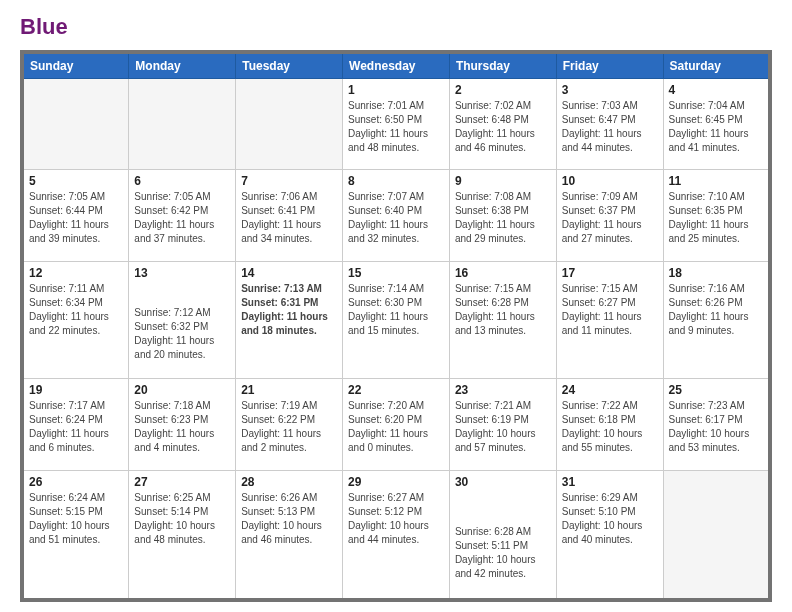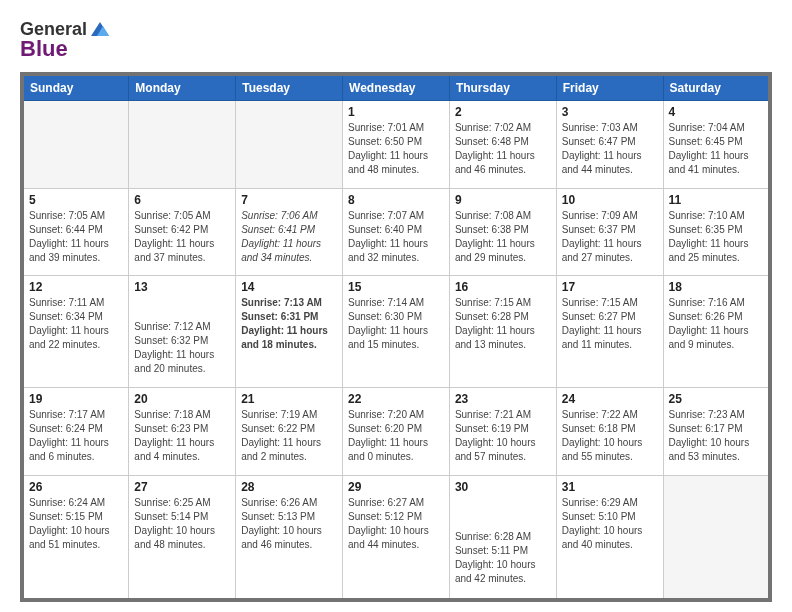--- a/index.html
+++ b/index.html
@@ -97,27 +97,20 @@
       border-collapse: collapse;
     }
   </style>
 </head>
 <body>
 
 <div class="page">
   <div class="header">
     <div class="logo">
       <div>
-        <div style="display:flex;align-items:center;">
-          <span class="logo-text">General</span>
-          <svg class="logo-icon" viewBox="0 0 22 22" xmlns="http://www.w3.org/2000/svg">
-            <polygon points="2,18 11,4 20,18" fill="#2a6bbf" stroke="none"></polygon>
-            <polygon points="10,18 16,8 22,18" fill="#5aabee" stroke="none" transform="translate(-2,0)"></polygon>
-          </svg>
-        </div>
         <div style="color:#701a75;font-size:22px;font-weight:bold;margin-top:-4px;">Blue</div>
       </div>
     </div>
     <div class="title-block">
       <div class="month-title"></div>
       <div class="location"></div>
     </div>
   </div>
 
   <table class="calendar">
@@ -176,21 +169,21 @@
           </td>
           <td>
             <span class="day-number">6</span>
             <div class="day-info" style="white-space: pre-line;">Sunrise: 7:05 AM
 Sunset: 6:42 PM
 Daylight: 11 hours
 and 37 minutes.</div>
           </td>
           <td>
             <span class="day-number">7</span>
-            <div class="day-info" style="white-space: pre-line; font-style: italic;">Sunrise: 7:06 AM
+            <div class="day-info" style="white-space: pre-line;">Sunrise: 7:06 AM
 Sunset: 6:41 PM
 Daylight: 11 hours
 and 34 minutes.</div>
           </td>
           <td>
             <span class="day-number">8</span>
             <div class="day-info" style="white-space: pre-line;">Sunrise: 7:07 AM
 Sunset: 6:40 PM
 Daylight: 11 hours
 and 32 minutes.</div>

